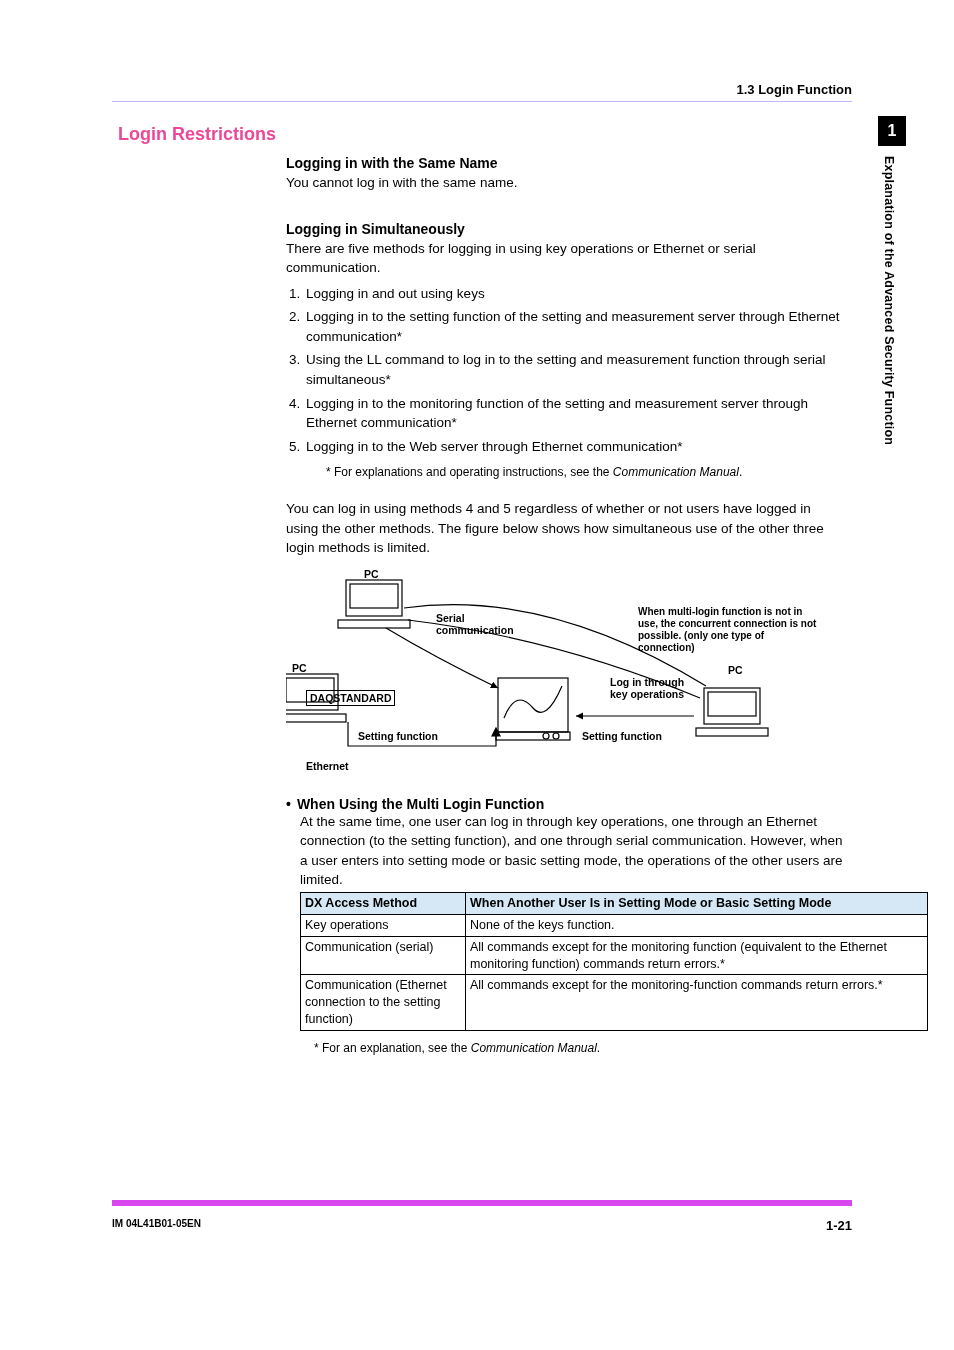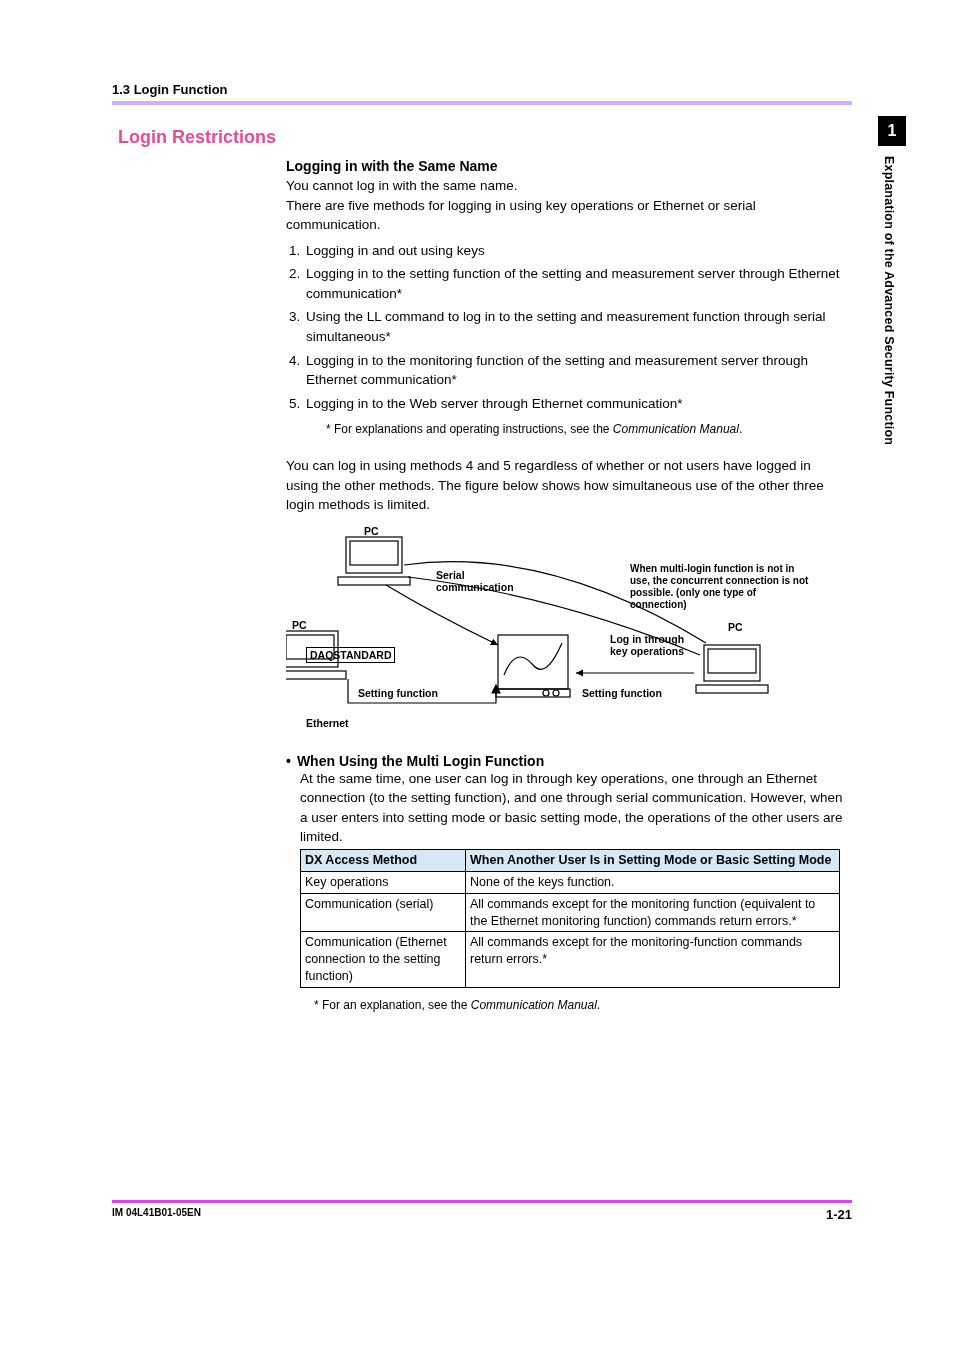--- a/index.html
+++ b/index.html
@@ -11,22 +11,22 @@
     position: relative;
     color: #000;
   }
   .page {
     position: absolute;
     left: 112px;
     top: 82px;
     width: 740px;
   }
   .header-line {
-    border-bottom: 4px solid #c4b5fd;
-    text-align: left;
+    border-bottom: 1px solid #c4b5fd;
+    text-align: right;
     font-size: 13px;
     font-weight: bold;
     padding-bottom: 4px;
     margin-bottom: 22px;
   }
   .section-title {
     font-size: 18px;
     font-weight: bold;
     color: #ec4899;
     margin-bottom: 10px;
@@ -61,21 +61,21 @@
   .para-gap { margin-top: 18px; }
   .bullet-head {
     font-size: 14px;
     font-weight: bold;
     margin-top: 18px;
   }
   .bullet-head .dot { margin-right: 6px; }
   .sub-indent { margin-left: 14px; }
   table.grid {
     border-collapse: collapse;
-    width: 540px;
+    width: 628px;
     margin-top: 2px;
     margin-left: 14px;
     font-size: 12.5px;
   }
   table.grid th, table.grid td {
     border: 1px solid #000;
     text-align: left;
     vertical-align: top;
     padding: 2px 4px;
     line-height: 1.35;
@@ -113,22 +113,22 @@
     font-weight: bold;
     margin-top: 10px;
     padding-left: 4px;
     letter-spacing: 0.2px;
   }
   .footer-line {
     position: absolute;
     left: 112px;
     width: 740px;
     top: 1200px;
-    border-top: 3px solid #d946ef;
-    padding-top: 4px;
+    border-top: 6px solid #d946ef;
+    padding-top: 12px;
     font-size: 10px;
   }
   .footer-line .left { float: left; font-weight: bold; }
   .footer-line .right { float: right; font-weight: bold; font-size: 13px; }
 
   
   .diagram {
     position: relative;
     width: 560px;
     height: 210px;
@@ -149,20 +149,21 @@
 
 <div class="page">
   <div class="header-line">1.3  Login Function</div>
 
   <div class="section-title">Login Restrictions</div>
 
   <div class="content-block">
     <div class="subhead">Logging in with the Same Name</div>
     <div class="body-text">You cannot log in with the same name.</div>
 
+    <div class="subhead gap">Logging in Simultaneously</div>
     <div class="body-text">There are five methods for logging in using key operations or Ethernet or serial communication.</div>
     <ol class="methods">
       <li>Logging in and out using keys</li>
       <li>Logging in to the setting function of the setting and measurement server through Ethernet communication*</li>
       <li>Using the LL command to log in to the setting and measurement function through serial simultaneous*</li>
       <li>Logging in to the monitoring function of the setting and measurement server through Ethernet communication*</li>
       <li>Logging in to the Web server through Ethernet communication*</li>
     </ol>
     <div class="note-star">
       <span>*   For explanations and operating instructions, see the </span><span class="ital">Communication Manual</span><span>.</span>
@@ -204,21 +205,21 @@
         </g>
         <defs>
           <marker id="ah" markerWidth="8" markerHeight="8" refX="6" refY="3" orient="auto">
             <path d="M0,0 L6,3 L0,6 Z" fill="#000"></path>
           </marker>
         </defs>
       </svg>
       <div class="dlabel" style="left:78px; top:0;">PC</div>
       <div class="dlabel" style="left:150px; top:44px; white-space:pre;">Serial
 communication</div>
-      <div class="dlabel" style="left:344px; top:38px; width:180px; font-size:10px; line-height:1.2;">When multi-login function is not in use, the concurrent connection is not possible. (only one type of connection)</div>
+      <div class="dlabel" style="left:352px; top:38px; width:180px; font-size:10px; line-height:1.2;">When multi-login function is not in use, the concurrent connection is not possible. (only one type of connection)</div>
       <div class="dlabel" style="left:6px; top:94px;">PC</div>
       <div class="dlabel" style="left:442px; top:96px;">PC</div>
       <div class="dlabel" style="left:20px; top:122px; border:1.5px solid #000; padding:1px 3px;text-align:center;">DAQSTANDARD</div>
       <div class="dlabel" style="left:324px; top:108px; white-space:pre; text-align:center;">Log in through
 key operations</div>
       <div class="dlabel" style="left:72px; top:162px;">Setting function</div>
       <div class="dlabel" style="left:296px; top:162px;">Setting function</div>
       <div class="dlabel" style="left:20px; top:192px;">Ethernet</div>
     </div>
 

